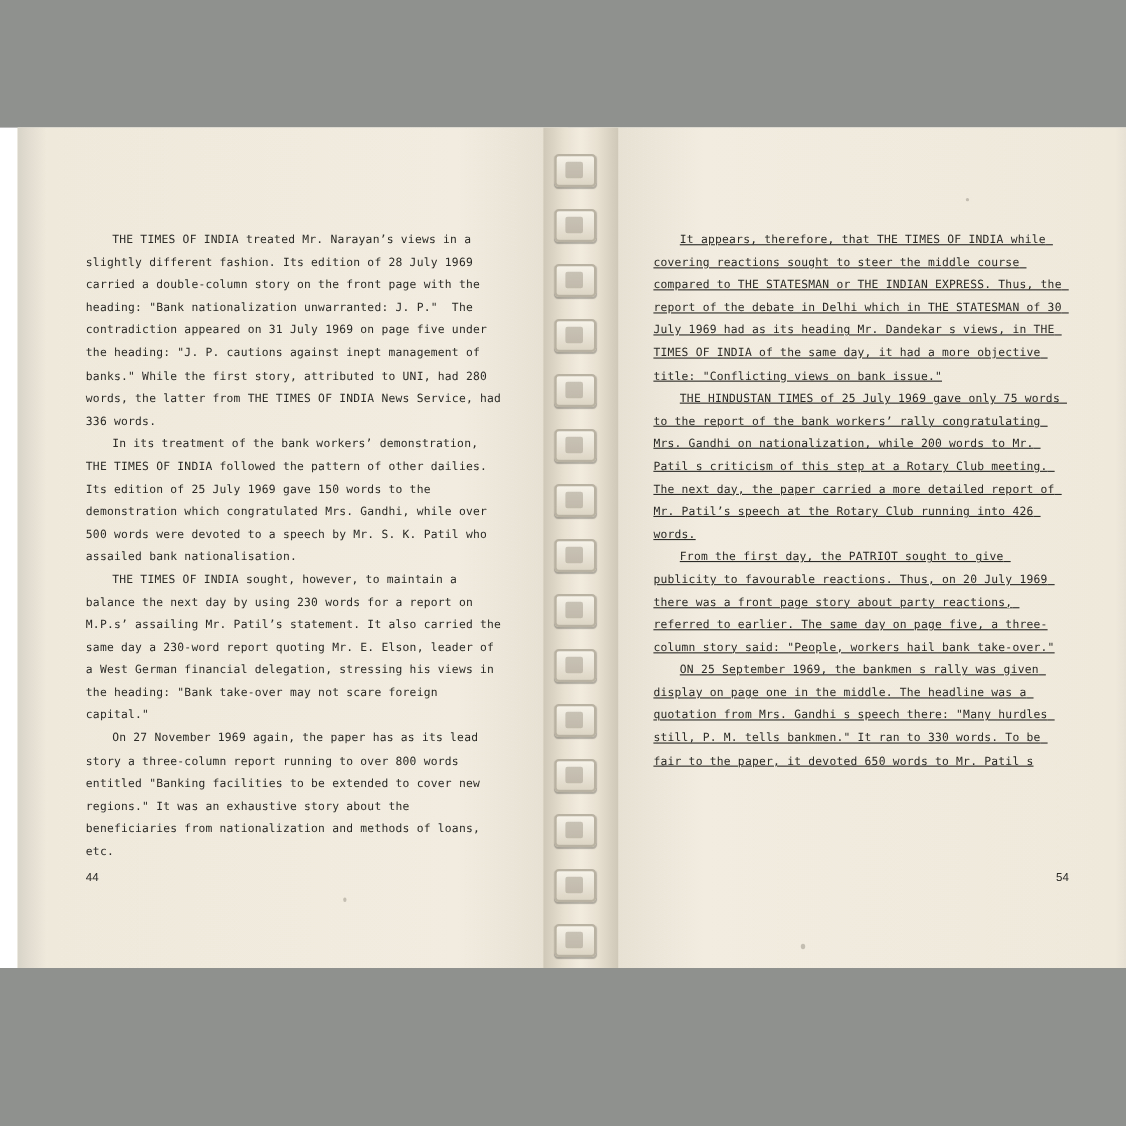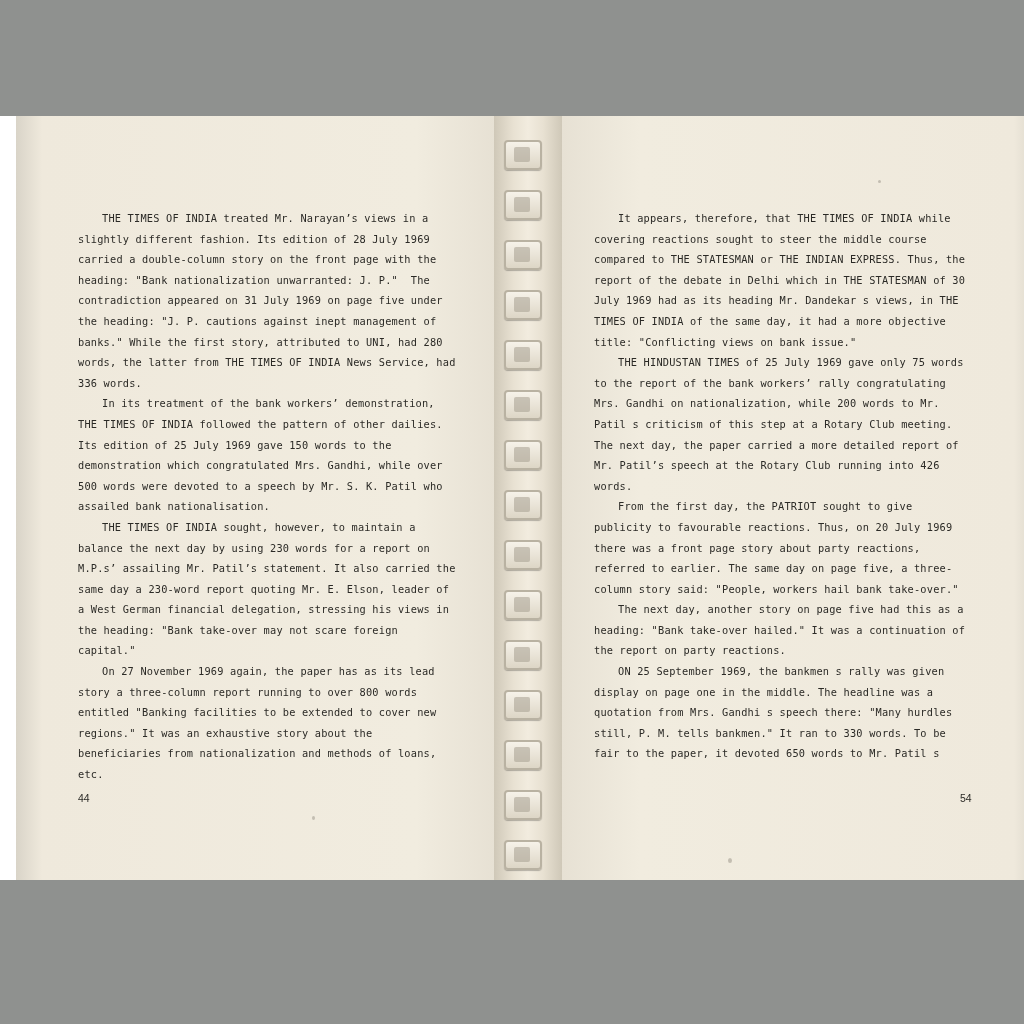--- a/index.html
+++ b/index.html
@@ -80,21 +80,21 @@
   .col {
     position: absolute;
     top: 92px;
     width: 380px;
     font-size: 10.3px;
     line-height: 20.6px;
     color: #2b2a26;
     letter-spacing: 0.2px;
   }
   .col-left { left: 62px; }
-  .col-right { left: 578px; }
+  .col-right { left: 578px; text-decoration: underline; }
 
   .col p {
     margin: 0;
     text-indent: 24px;
     white-space: pre-wrap;
   }
 
   .folio {
     position: absolute;
     font-size: 10.5px;
@@ -146,21 +146,20 @@
       <p>THE TIMES OF INDIA treated Mr. Narayan’s views in a slightly different fashion. Its edition of 28 July 1969 carried a double-column story on the front page with the heading: "Bank nationalization unwarranted: J. P."  The contradiction appeared on 31 July 1969 on page five under the heading: "J. P. cautions against inept management of banks." While the first story, attributed to UNI, had 280 words, the latter from THE TIMES OF INDIA News Service, had 336 words.</p>
       <p>In its treatment of the bank workers’ demonstration, THE TIMES OF INDIA followed the pattern of other dailies. Its edition of 25 July 1969 gave 150 words to the demonstration which congratulated Mrs. Gandhi, while over 500 words were devoted to a speech by Mr. S. K. Patil who assailed bank nationalisation.</p>
       <p>THE TIMES OF INDIA sought, however, to maintain a balance the next day by using 230 words for a report on M.P.s’ assailing Mr. Patil’s statement. It also carried the same day a 230-word report quoting Mr. E. Elson, leader of a West German financial delegation, stressing his views in the heading: "Bank take-over may not scare foreign capital."</p>
       <p>On 27 November 1969 again, the paper has as its lead story a three-column report running to over 800 words entitled "Banking facilities to be extended to cover new regions." It was an exhaustive story about the beneficiaries from nationalization and methods of loans, etc.</p>
     </div>
 
     <div class="col col-right">
       <p>It appears, therefore, that THE TIMES OF INDIA while covering reactions sought to steer the middle course compared to THE STATESMAN or THE INDIAN EXPRESS. Thus, the report of the debate in Delhi which in THE STATESMAN of 30 July 1969 had as its heading Mr. Dandekar s views, in THE TIMES OF INDIA of the same day, it had a more objective title: "Conflicting views on bank issue."</p>
       <p>THE HINDUSTAN TIMES of 25 July 1969 gave only 75 words to the report of the bank workers’ rally congratulating Mrs. Gandhi on nationalization, while 200 words to Mr. Patil s criticism of this step at a Rotary Club meeting. The next day, the paper carried a more detailed report of Mr. Patil’s speech at the Rotary Club running into 426 words.</p>
       <p>From the first day, the PATRIOT sought to give publicity to favourable reactions. Thus, on 20 July 1969 there was a front page story about party reactions, referred to earlier. The same day on page five, a three-column story said: "People, workers hail bank take-over."</p>
-      <p>The next day, another story on page five had this as a heading: "Bank take-over hailed." It was a continuation of the report on party reactions.</p>
       <p>ON 25 September 1969, the bankmen s rally was given display on page one in the middle. The headline was a quotation from Mrs. Gandhi s speech there: "Many hurdles still, P. M. tells bankmen." It ran to 330 words. To be fair to the paper, it devoted 650 words to Mr. Patil s</p>
     </div>
 
     <div class="folio folio-left">44</div>
     <div class="folio folio-right">54</div>
 
     <div class="speck" style="left:296px;top:700px;width:3px;height:4px;"></div>
     <div class="speck" style="left:712px;top:742px;width:4px;height:5px;"></div>
     <div class="speck" style="left:862px;top:64px;width:3px;height:3px;"></div>
   </div>

